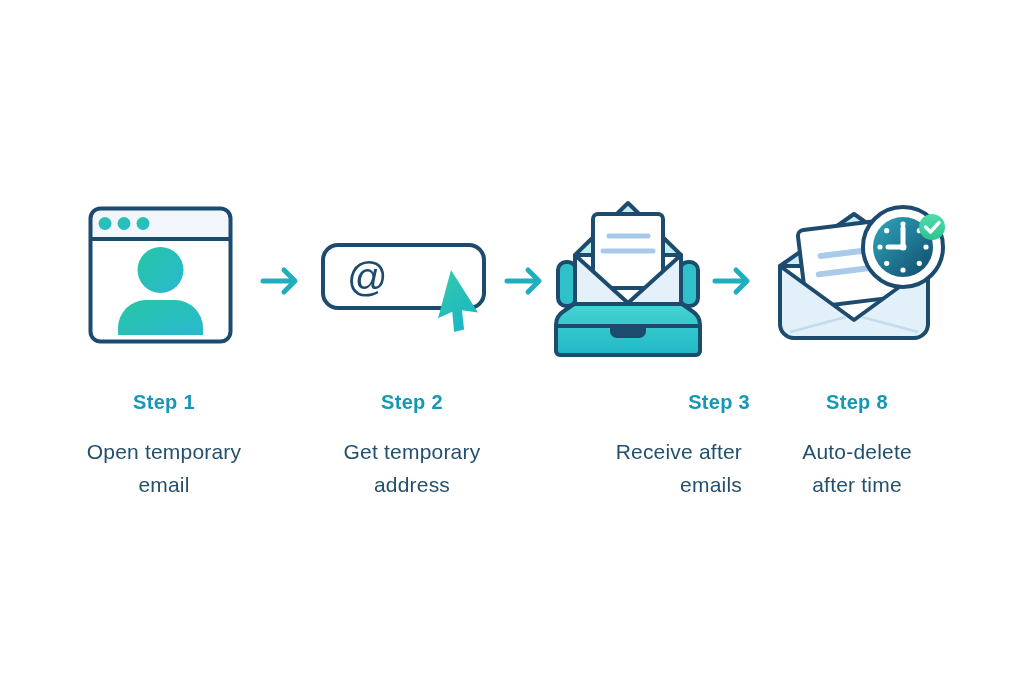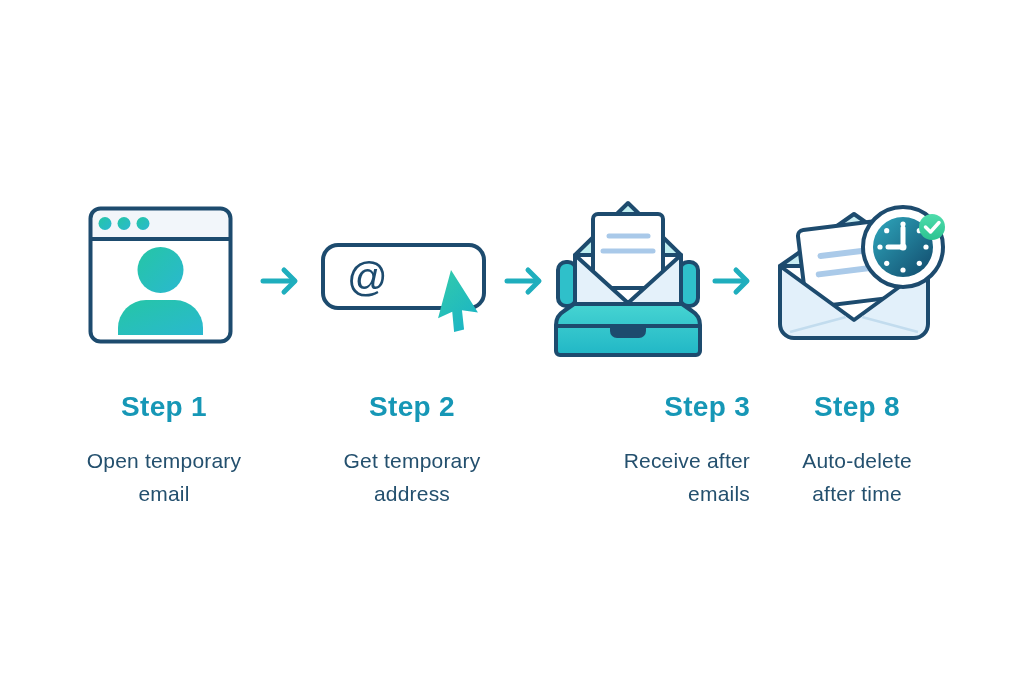--- a/index.html
+++ b/index.html
@@ -8,25 +8,25 @@
     position:relative; width:1024px; height:683px;
     background:#ffffff; overflow:hidden; margin:0 auto;
   }
   .icon-abs { position:absolute; }
   .arrow-abs { position:absolute; }
   .step-text {
     position:absolute; top:391px; width:240px; text-align:center;
   }
   .step-title {
     margin:0 0 21px 0;
-    font-size:28px; font-weight:700; letter-spacing:0.3px;
+    font-size:20px; font-weight:700; letter-spacing:0.3px;
     color:#1697b6;
   }
   .step-desc {
-    margin:0;
+    margin:8px;
     font-size:21px; line-height:33px; letter-spacing:0.2px;
     color:#24506e;
   }
   svg { display:block; }
 </style>
 </head>
 <body>
 
 <div class="canvas">
 

